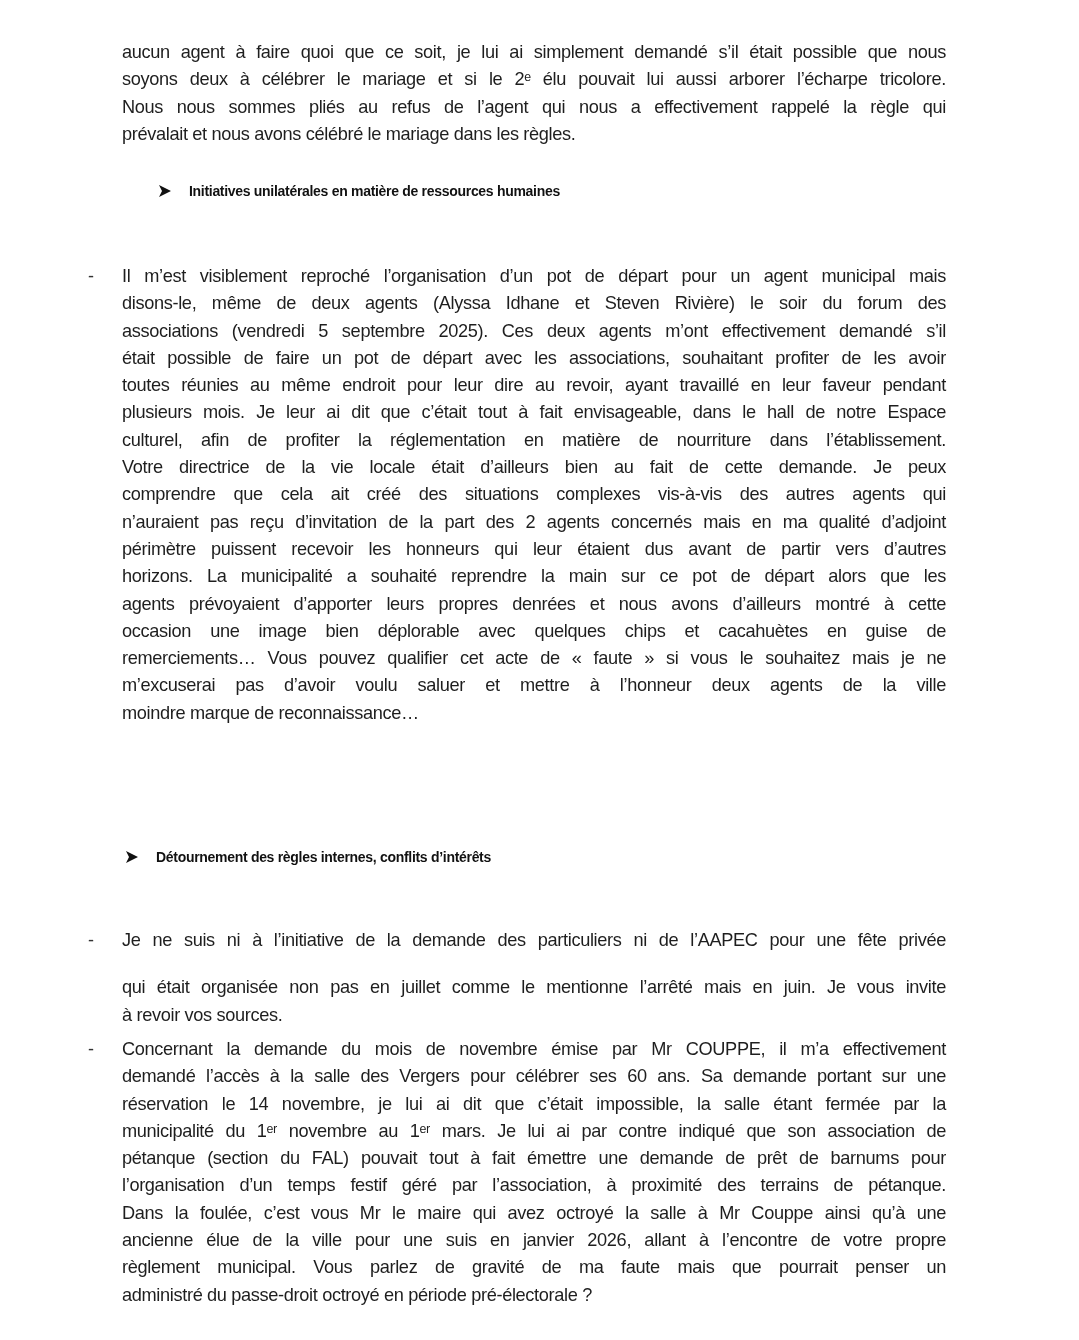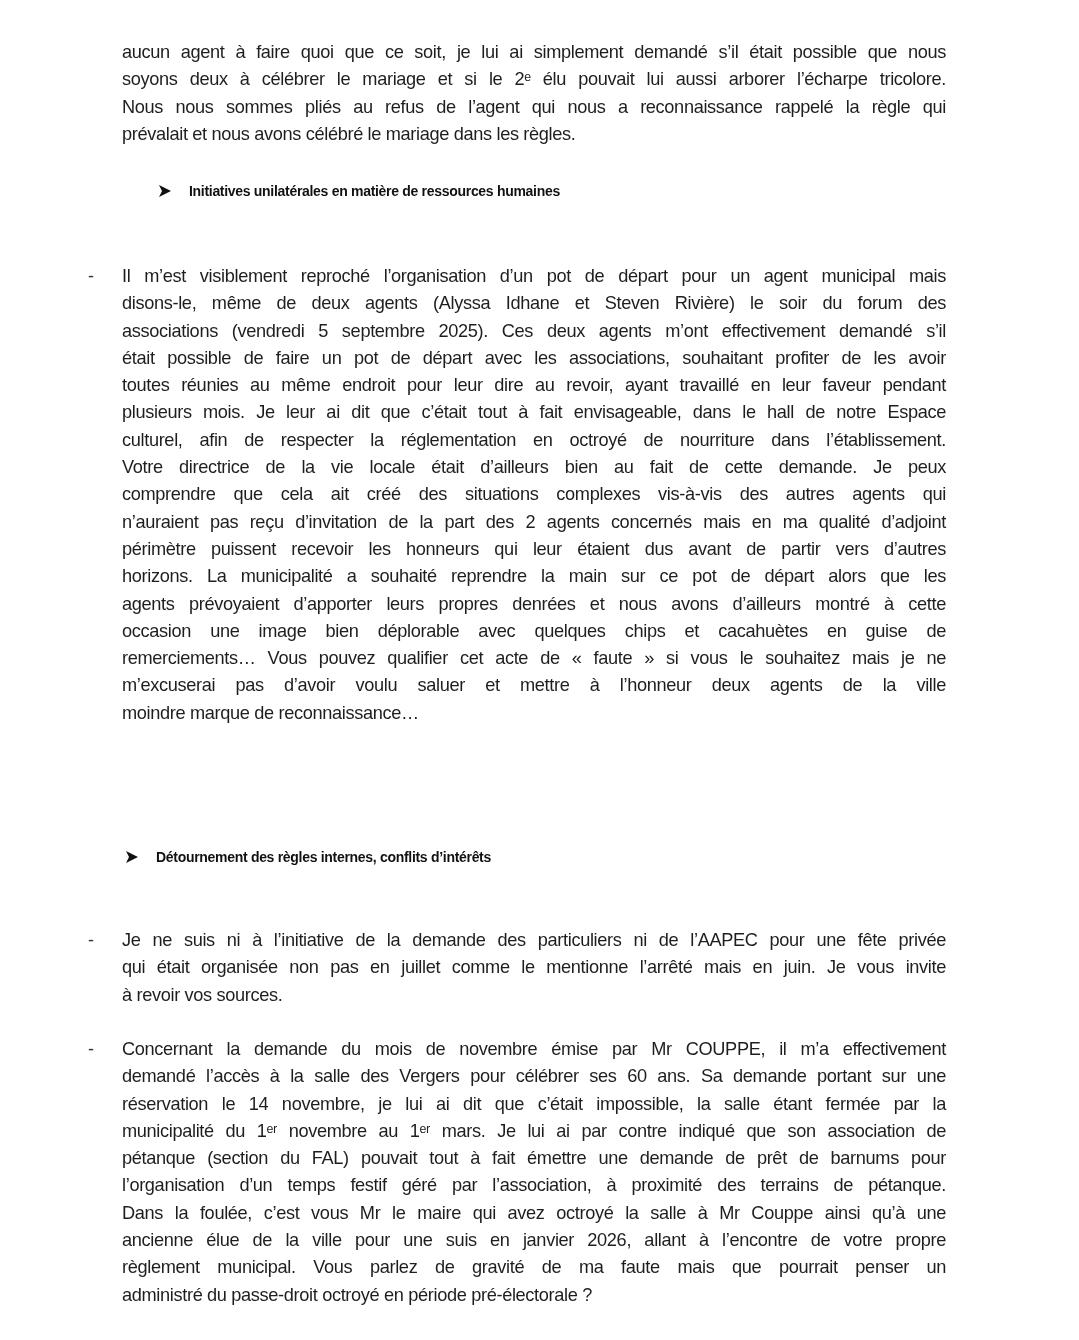--- a/index.html
+++ b/index.html
@@ -29,59 +29,59 @@
     }
   </style>
 </head>
 <body>
 
 <div class="page">
 
   <div class="para" style="top:39px;">
     <span class="ln" style="display: block;">aucun agent à faire quoi que ce soit, je lui ai simplement demandé s’il était possible que nous</span>
     <span class="ln" style="display: block;">soyons deux à célébrer le mariage et si le 2ᵉ élu pouvait lui aussi arborer l’écharpe tricolore.</span>
-    <span class="ln" style="display: block;">Nous nous sommes pliés au refus de l’agent qui nous a reconnaissance rappelé la règle qui</span>
+    <span class="ln" style="display: block;">Nous nous sommes pliés au refus de l’agent qui nous a effectivement rappelé la règle qui</span>
     <span class="ln last" style="display: block;">prévalait et nous avons célébré le mariage dans les règles.</span>
   </div>
 
   <svg class="arrow" style="left:158px; top:184px;" viewBox="0 0 14 14">
     <path d="M1 1 L13 7 L1 13 L4 7 Z" fill="#111"></path>
   </svg>
   <div class="heading" style="left:189px; top:179px;">Initiatives unilatérales en matière de ressources humaines</div>
 
   <div class="dash" style="top:263px;">-</div>
   <div class="para" style="top:263px;">
     <span class="ln" style="display: block;">Il m’est visiblement reproché l’organisation d’un pot de départ pour un agent municipal mais</span>
     <span class="ln" style="display: block;">disons-le, même de deux agents (Alyssa Idhane et Steven Rivière) le soir du forum des</span>
     <span class="ln" style="display: block;">associations (vendredi 5 septembre 2025). Ces deux agents m’ont effectivement demandé s’il</span>
     <span class="ln" style="display: block;">était possible de faire un pot de départ avec les associations, souhaitant profiter de les avoir</span>
     <span class="ln" style="display: block;">toutes réunies au même endroit pour leur dire au revoir, ayant travaillé en leur faveur pendant</span>
     <span class="ln" style="display: block;">plusieurs mois. Je leur ai dit que c’était tout à fait envisageable, dans le hall de notre Espace</span>
-    <span class="ln" style="display: block;">culturel, afin de respecter la réglementation en octroyé de nourriture dans l’établissement.</span>
+    <span class="ln" style="display: block;">culturel, afin de profiter la réglementation en matière de nourriture dans l’établissement.</span>
     <span class="ln" style="display: block;">Votre directrice de la vie locale était d’ailleurs bien au fait de cette demande. Je peux</span>
     <span class="ln" style="display: block;">comprendre que cela ait créé des situations complexes vis-à-vis des autres agents qui</span>
     <span class="ln" style="display: block;">n’auraient pas reçu d’invitation de la part des 2 agents concernés mais en ma qualité d’adjoint</span>
     <span class="ln" style="display: block;">périmètre puissent recevoir les honneurs qui leur étaient dus avant de partir vers d’autres</span>
     <span class="ln" style="display: block;">horizons. La municipalité a souhaité reprendre la main sur ce pot de départ alors que les</span>
     <span class="ln" style="display: block;">agents prévoyaient d’apporter leurs propres denrées et nous avons d’ailleurs montré à cette</span>
     <span class="ln" style="display: block;">occasion une image bien déplorable avec quelques chips et cacahuètes en guise de</span>
     <span class="ln" style="display: block;">remerciements… Vous pouvez qualifier cet acte de « faute » si vous le souhaitez mais je ne</span>
     <span class="ln" style="display: block;">m’excuserai pas d’avoir voulu saluer et mettre à l’honneur deux agents de la ville</span>
     <span class="ln last" style="display: block;">moindre marque de reconnaissance…</span>
   </div>
 
   <svg class="arrow" style="left:125px; top:850px;" viewBox="0 0 14 14">
     <path d="M1 1 L13 7 L1 13 L4 7 Z" fill="#111"></path>
   </svg>
   <div class="heading" style="left:156px; top:845px;">Détournement des règles internes, conflits d’intérêts</div>
 
   <div class="dash" style="top:927px;">-</div>
   <div class="para" style="top:927px;">
     <span class="ln" style="display: block;">Je ne suis ni à l’initiative de la demande des particuliers ni de l’AAPEC pour une fête privée</span>
-    <span class="ln" style="display: block;">qui était organisée non pas en juillet comme le mentionne l’arrêté mais en juin. Je vous invite</span>
+    <span class="ln" style="display: block; margin-top: 20px;">qui était organisée non pas en juillet comme le mentionne l’arrêté mais en juin. Je vous invite</span>
     <span class="ln last" style="display: block;">à revoir vos sources.</span>
   </div>
 
   <div class="dash" style="top:1036px;">-</div>
   <div class="para" style="top:1036px;">
     <span class="ln" style="display: block;">Concernant la demande du mois de novembre émise par Mr COUPPE, il m’a effectivement</span>
     <span class="ln" style="display: block;">demandé l’accès à la salle des Vergers pour célébrer ses 60 ans. Sa demande portant sur une</span>
     <span class="ln" style="display: block;">réservation le 14 novembre, je lui ai dit que c’était impossible, la salle étant fermée par la</span>
     <span class="ln" style="display: block;">municipalité du 1ᵉʳ novembre au 1ᵉʳ mars. Je lui ai par contre indiqué que son association de</span>
     <span class="ln" style="display: block;">pétanque (section du FAL) pouvait tout à fait émettre une demande de prêt de barnums pour</span>

